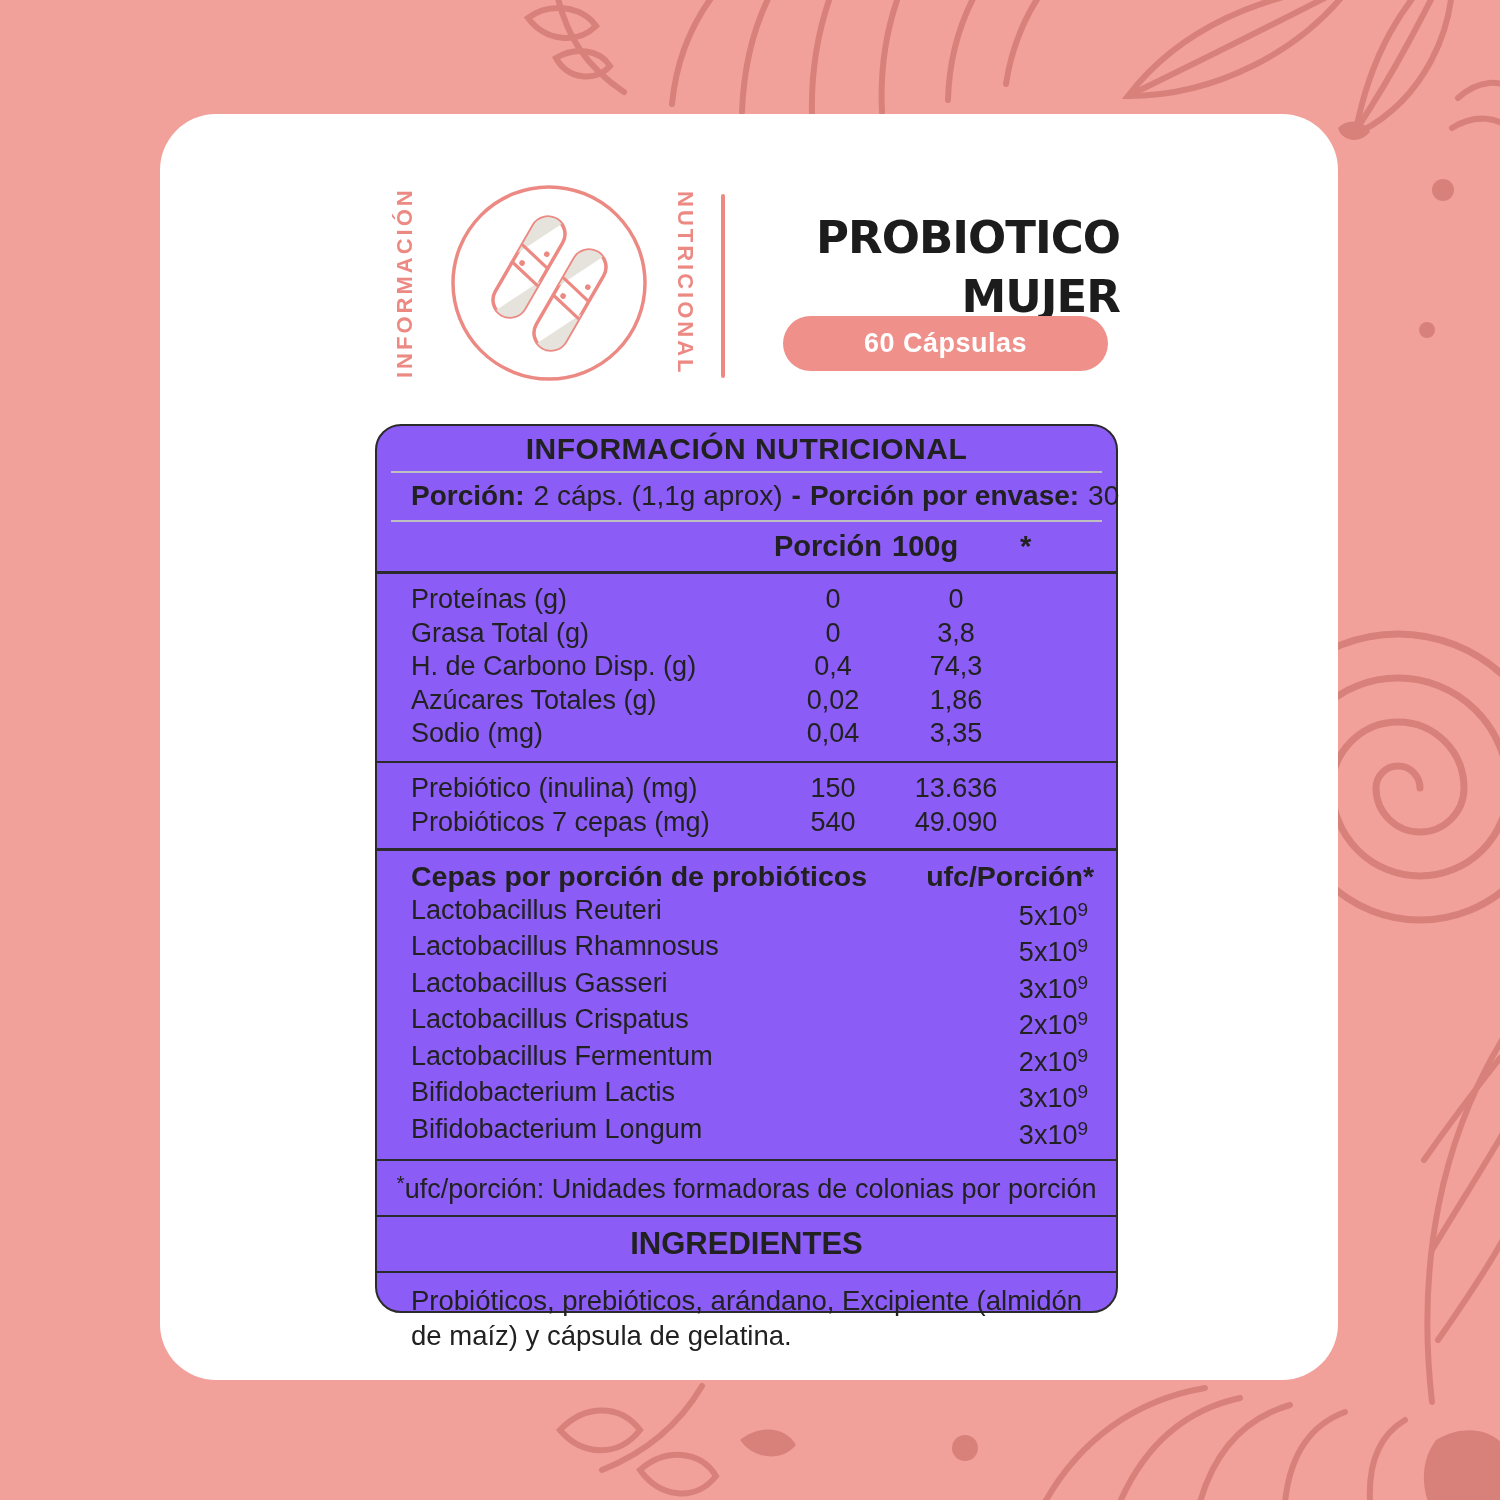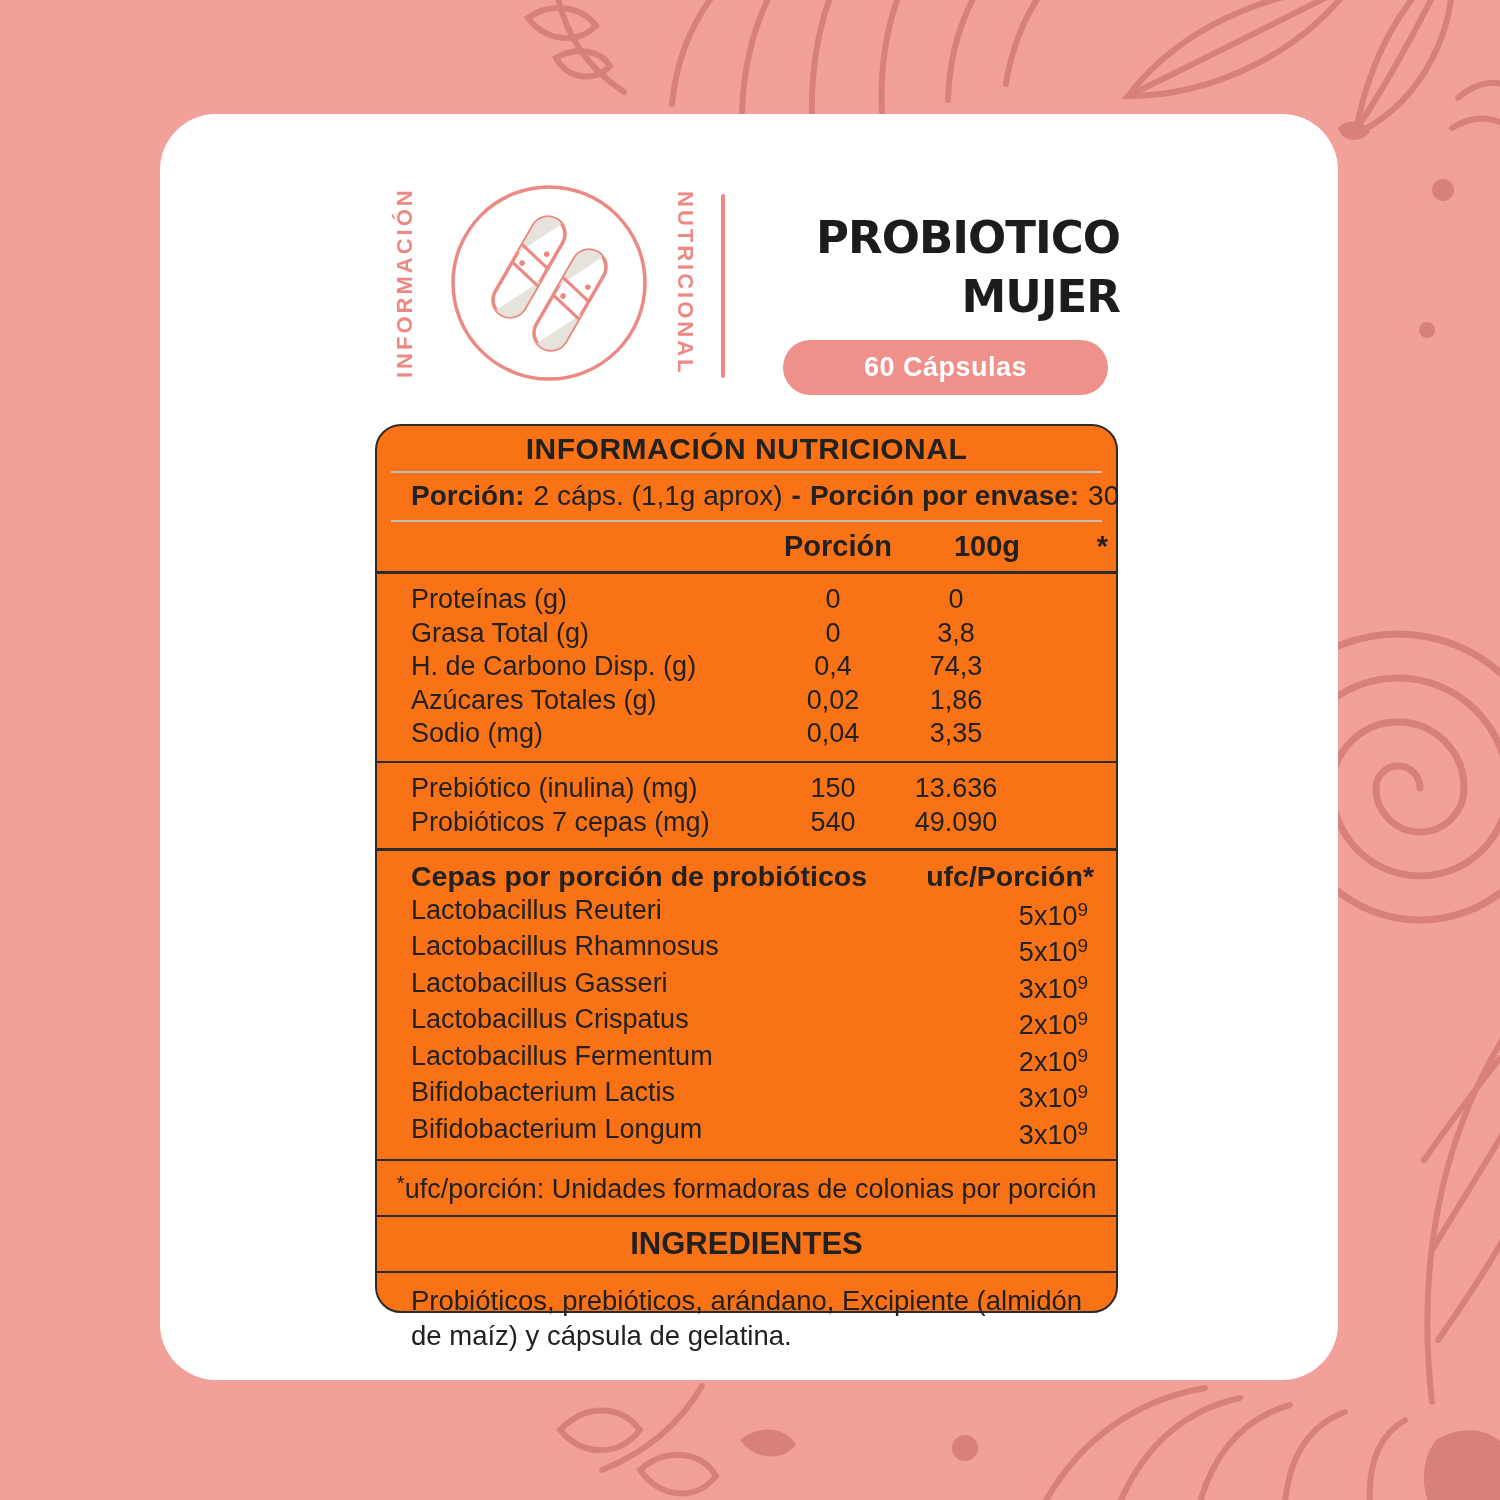--- a/index.html
+++ b/index.html
@@ -12,35 +12,35 @@
   .v-label{position:absolute;height:210px;width:34px;display:flex;align-items:center;justify-content:center;
            color:#EC8983;font-weight:bold;font-size:22px;letter-spacing:3px;writing-mode:vertical-rl;}
   .v-left{left:228px;top:64px;transform:rotate(180deg);}
   .v-right{left:508px;top:64px;}
   .icon-circle{position:absolute;left:289px;top:69px;width:200px;height:200px;}
   .divider{position:absolute;left:561px;top:80px;width:4px;height:184px;background:#EC8983;border-radius:2px;}
   .title{position:absolute;left:600px;top:94px;width:360px;text-align:right;
          font-family:"DejaVu Sans",sans-serif;font-weight:bold;font-size:45px;line-height:59px;
          letter-spacing:-1px;color:#1C1C1C;}
   .badge{position:absolute;left:623px;top:202px;width:325px;height:55px;border-radius:28px;background:#F0908B;
-         display:flex;align-items:center;justify-content:center;color:#fff;font-weight:bold;font-size:27px;letter-spacing:.5px;margin-top:24px;}
+         display:flex;align-items:center;justify-content:center;color:#fff;font-weight:bold;font-size:27px;letter-spacing:.5px;}
 
   
   .table{position:absolute;left:215px;top:310px;width:743px;height:889px;box-sizing:border-box;
-         border:2.5px solid #2B2B2B;border-radius:26px;display:flex;flex-direction:column;background:#f97316;}
+         border:2.5px solid #2B2B2B;border-radius:26px;display:flex;flex-direction:column;background:#8b5cf6;}
   .t-title{text-align:center;font-weight:bold;font-size:30px;padding:6px 0 5px;letter-spacing:.5px;}
   .sep-light{border-top:2px solid #BFBFBF;margin:0 14px;}
   .sep-dark{border-top:3.5px solid #2B2B2B;}
   .sep-mid{border-top:2.5px solid #2B2B2B;}
   .serving{font-size:28px;padding:7px 10px 8px 34px;white-space:nowrap;}
   .serving b{font-weight:bold;}
   .serving span{margin-right:9px;}
   .grid{display:grid;grid-template-columns:1fr 118px 128px 88px;align-items:center;}
   .col-head{font-weight:bold;font-size:29px;padding:8px 8px 8px 34px;}
-  .col-head .c{text-align:right;}
+  .col-head .c{text-align:left;}
   .rows{padding:9px 8px 10px 34px;font-size:27px;}
   .rows .grid{line-height:33.5px;}
   .rows .c{text-align:center;}
   .rows2{padding:8px 8px 9px 34px;font-size:27px;}
   .rows2 .grid{line-height:34px;}
   .rows2 .c{text-align:center;}
   .cepas-head{display:flex;justify-content:space-between;font-weight:bold;font-size:28.5px;
               padding:9px 22px 1px 34px;gap:24px;}
   .strains{padding:1px 28px 9px 34px;font-size:27px;}
   .strain{display:flex;justify-content:space-between;line-height:30.5px;}

